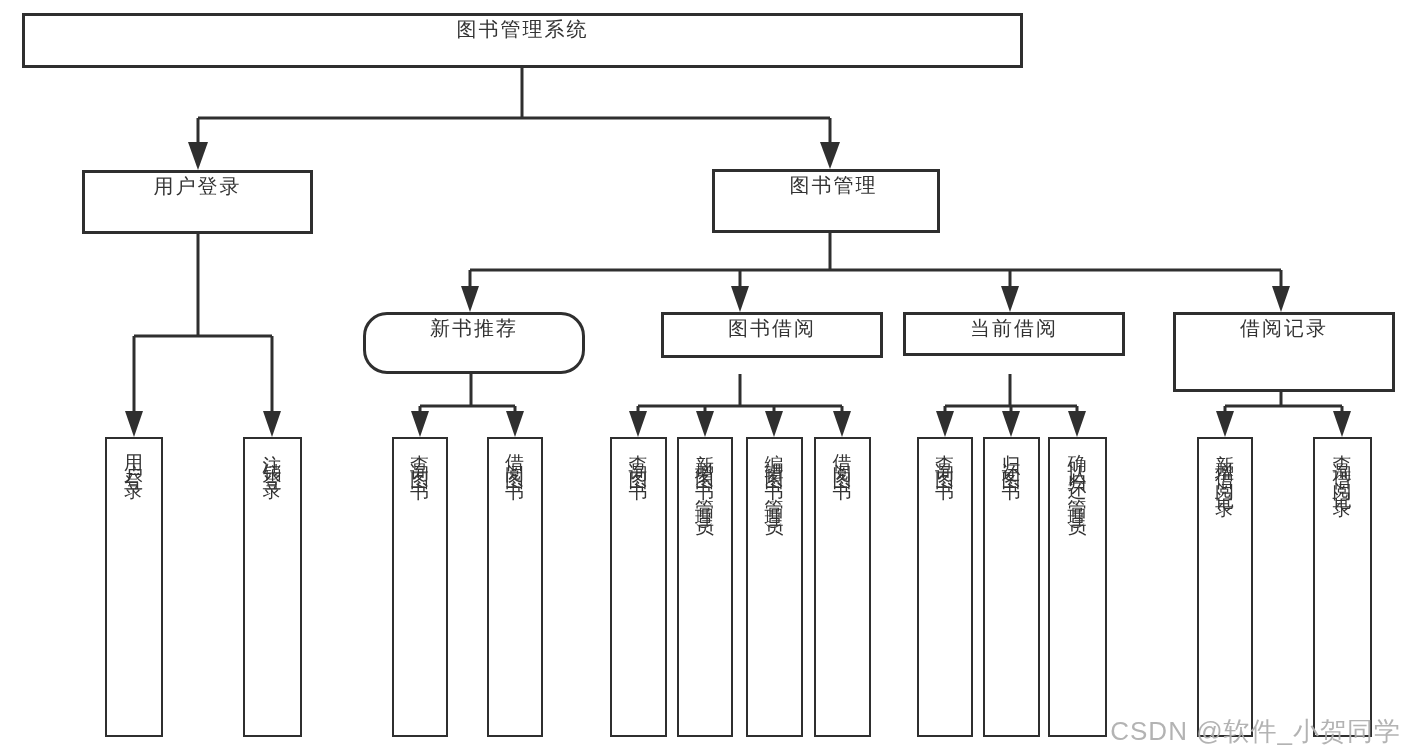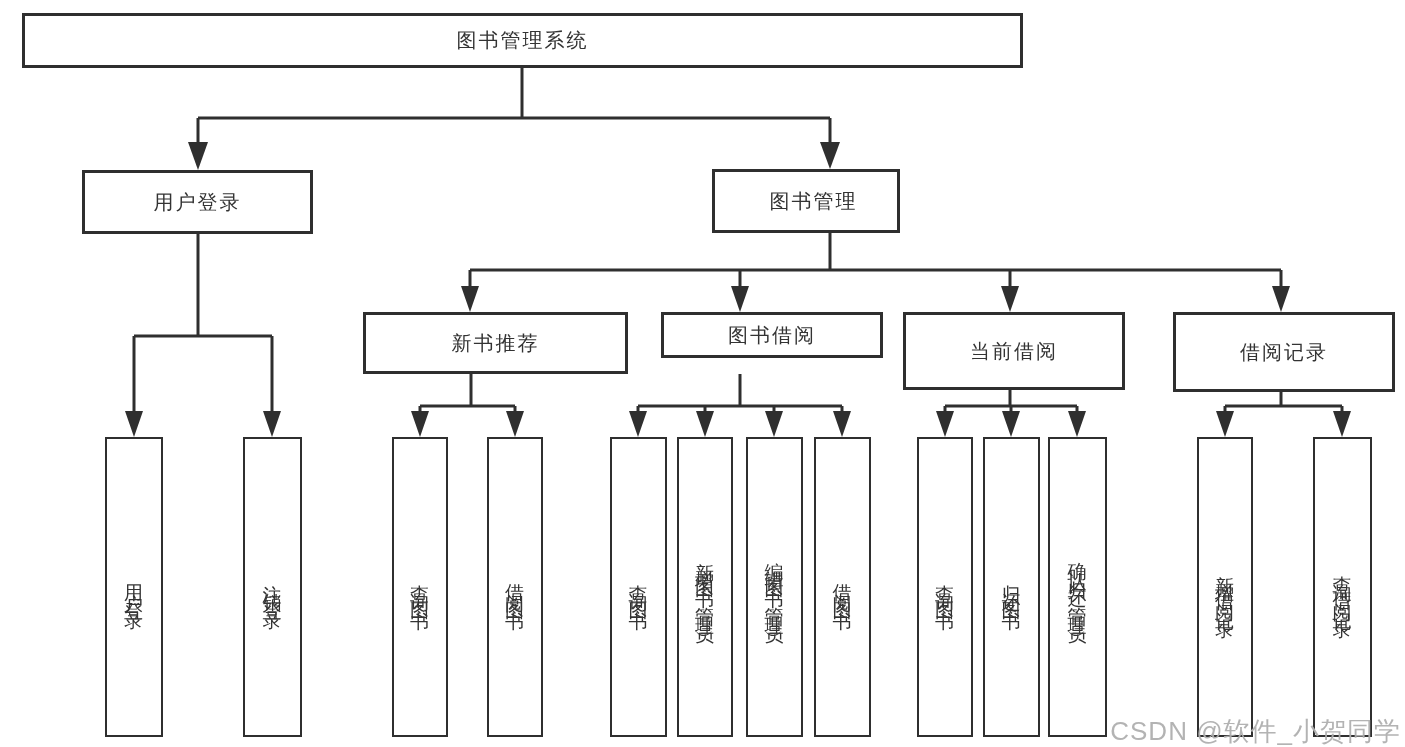--- a/index.html
+++ b/index.html
@@ -17,21 +17,21 @@
     left: 0; top: 0;
     width: 1405px; height: 747px;
     z-index: 1;
   }
   .node {
     position: absolute;
     box-sizing: border-box;
     background: #ffffff;
     border: 3px solid #2f2f2f;
     display: flex;
-    align-items: center;
+    align-items: flex-start;
     justify-content: center;
     z-index: 2;
   }
   .h-node {
     font-size: 20px;
     letter-spacing: 2px;
     font-weight: 400;
     color: #333333;
   }
   .v-node {
@@ -43,25 +43,25 @@
     writing-mode: vertical-rl;
     text-orientation: mixed;
     letter-spacing: 9px;
     line-height: 1;
     white-space: nowrap;
   }
   
   #n-root   { left: 22px;  top: 13px;  width: 1001px; height: 55px; }
   
   #n-user   { left: 82px;  top: 170px; width: 231px; height: 64px; }
-  #n-mgmt   { left: 712px; top: 169px; width: 188px; height: 64px; padding-left: 15px; }
-  
-  #n-rec    { left: 363px;  top: 312px; width: 265px; height: 62px; }
+  #n-mgmt   { left: 712px; top: 169px; width: 228px; height: 64px; padding-left: 15px; }
+  
+  #n-rec    { left: 363px;  top: 312px; width: 222px; height: 62px; border-radius: 24px; }
   #n-borrow { left: 661px;  top: 312px; width: 222px; height: 46px; }
-  #n-cur    { left: 903px;  top: 312px; width: 222px; height: 78px; }
+  #n-cur    { left: 903px;  top: 312px; width: 222px; height: 44px; }
   #n-log    { left: 1173px; top: 312px; width: 222px; height: 80px; }
   
   .v-node { top: 437px; height: 300px; }
   #l-user-login   { left: 105px;  width: 58px; }
   #l-user-logout  { left: 243px;  width: 59px; }
   #l-rec-query    { left: 392px;  width: 56px; }
   #l-rec-borrow   { left: 487px;  width: 56px; }
   #l-bor-query    { left: 610px;  width: 57px; }
   #l-bor-add      { left: 677px;  width: 56px; }
   #l-bor-edit     { left: 746px;  width: 57px; }

